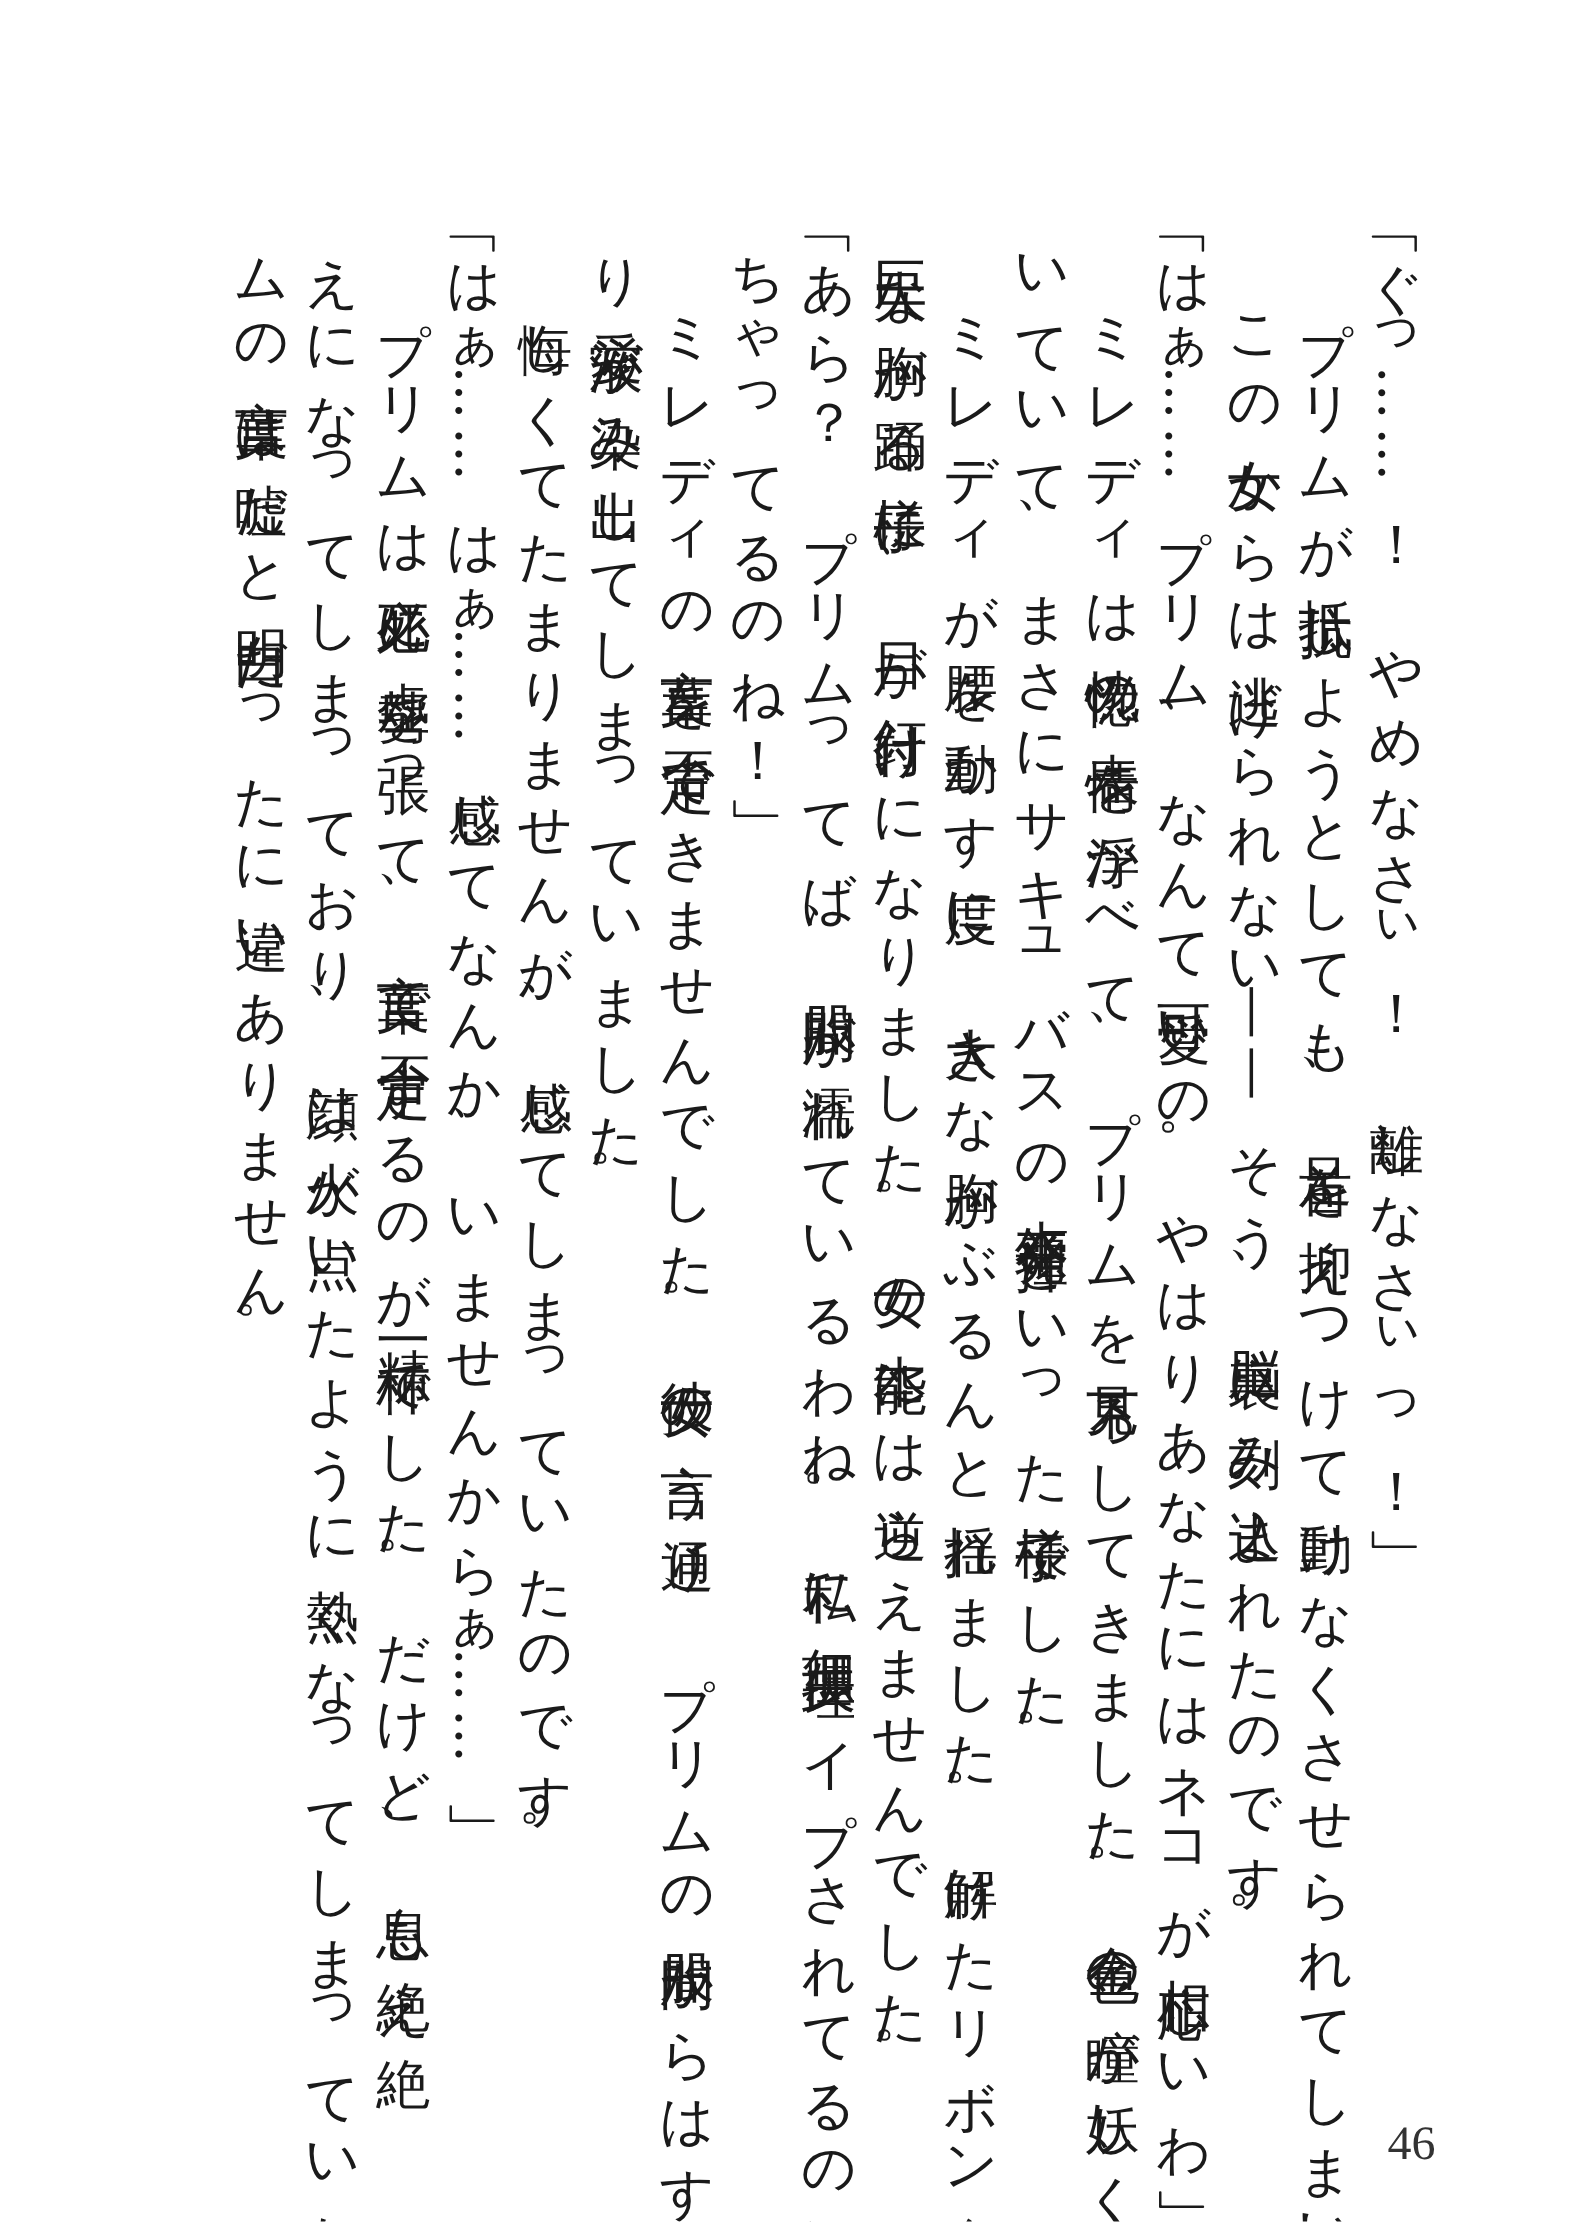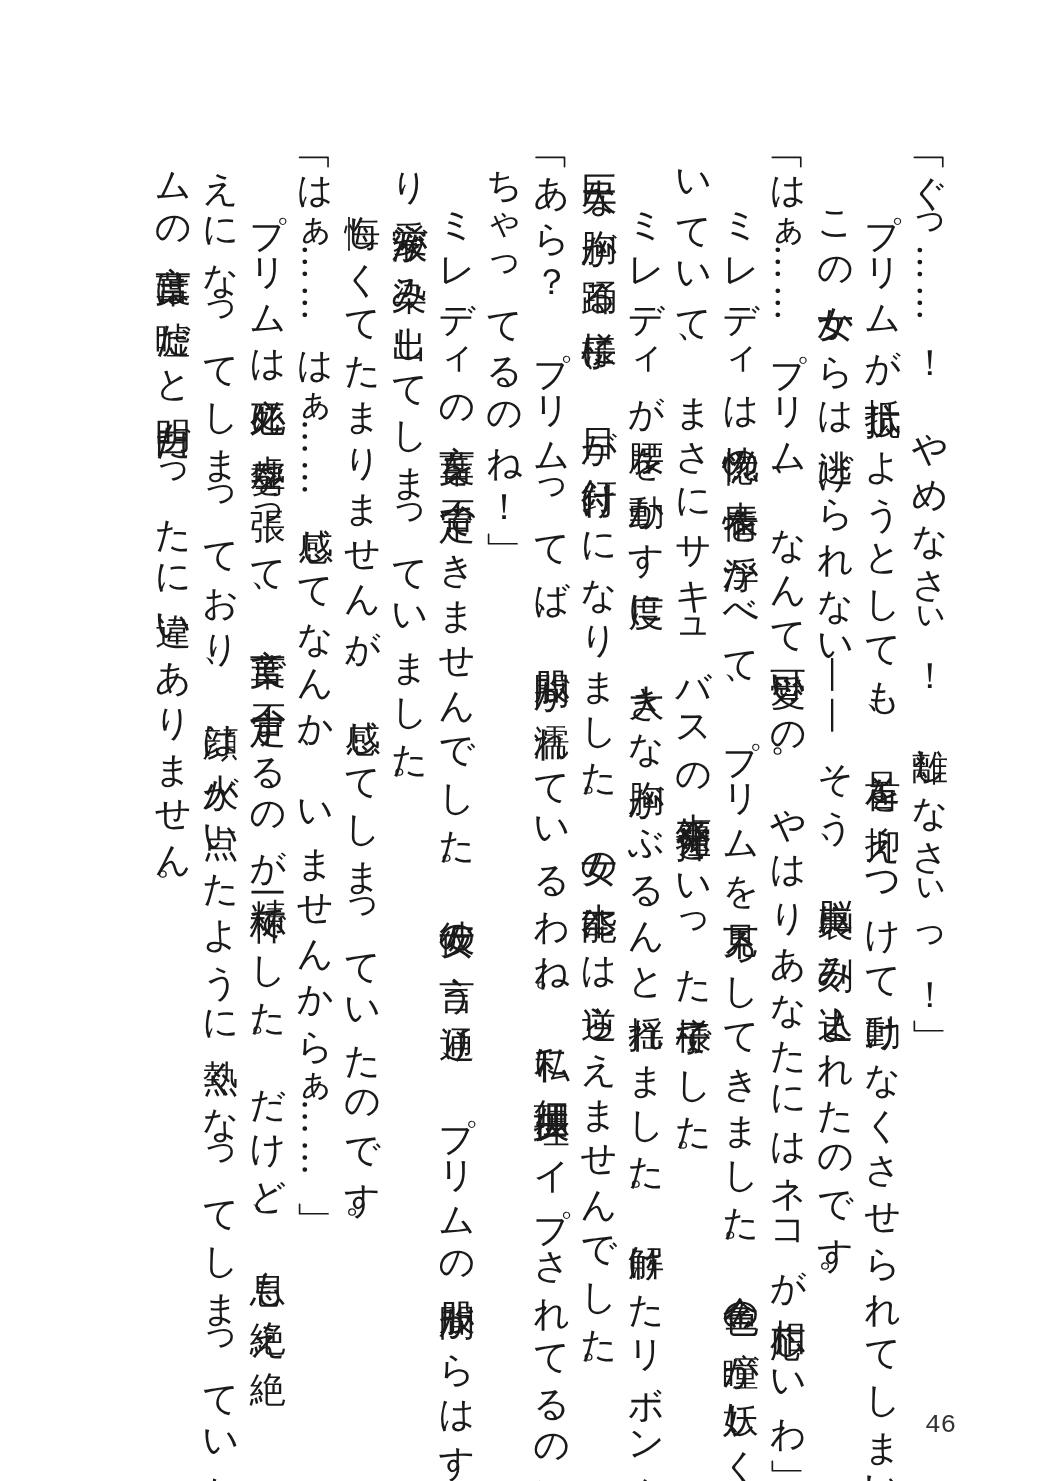--- a/index.html
+++ b/index.html
@@ -34,22 +34,22 @@
     color: #1a1a1a;
   }
   .line {
     display: block;
     white-space: nowrap;
   }
   .page-number {
     position: absolute;
     left: 925px;
     top: 1410px;
-    font-family: Liberation Mono, monospace;
-    font-size: 26px;
+    font-family: Liberation Serif, serif;
+    font-size: 32px;
     color: #333333;
   }
 </style>
 </head>
 <body>
 
 <div class="page">
   <div class="text-block">
     <span class="line">「ぐっ……！　やめなさぃ！　離しなさぃっ！」</span>
     <span class="line">　プリムが抵抗しようとしても、足首を抑えつけて動けなくさせられてしまいました。</span>

